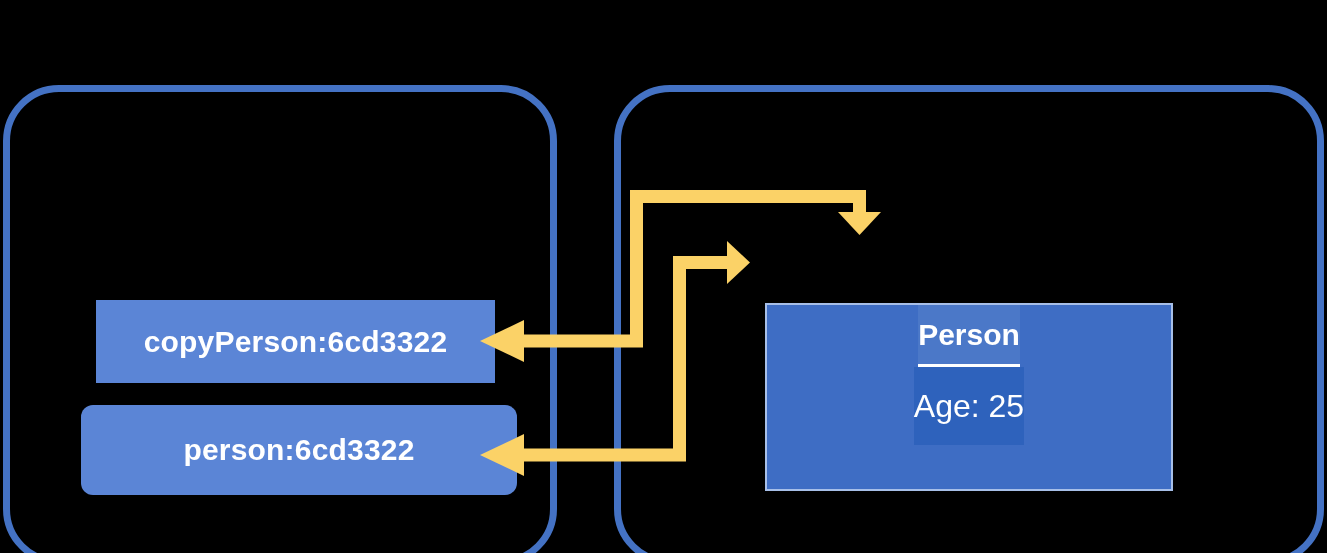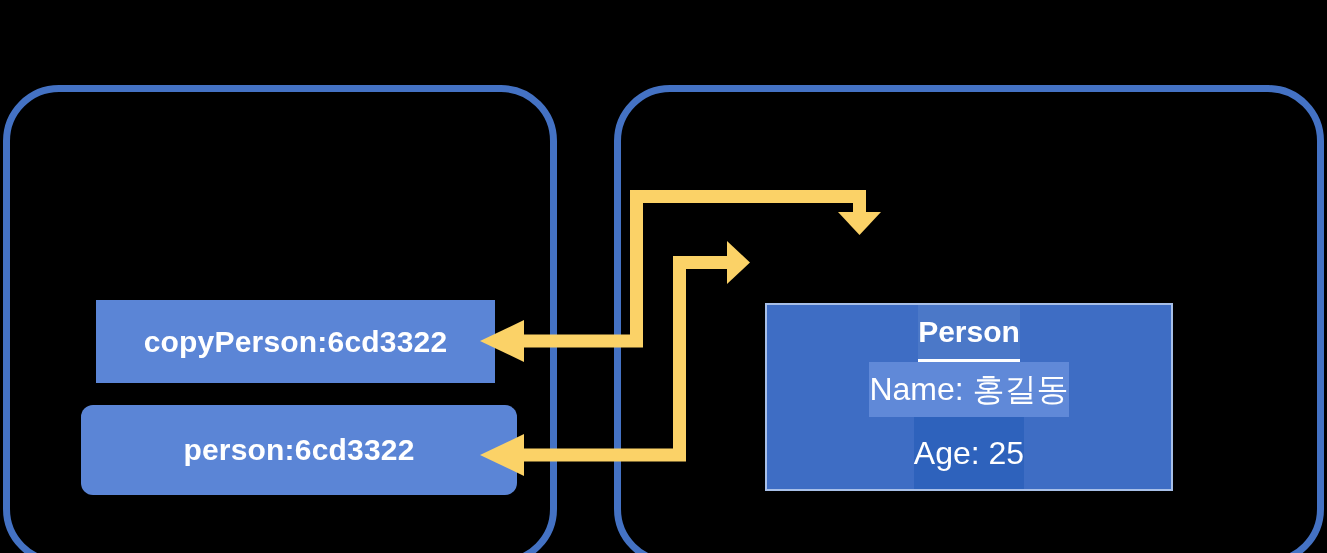--- a/index.html
+++ b/index.html
@@ -127,23 +127,20 @@
   </div>
 
   <div class="var-box" id="var-person">
     <span>person:6cd3322</span>
   </div>
 
   <div id="person-object">
     <div class="obj-row" id="obj-header">
       <span>Person</span>
     </div>
-    <div class="obj-row" id="obj-row-name">
-      <span>Name: 홍길동</span>
-    </div>
     <div class="obj-row" id="obj-row-age">
       <span>Age: 25</span>
     </div>
   </div>
 
   <svg id="arrows" viewBox="0 0 1327 553">
       object (top route, ends with down-arrow into heap) --&gt;
     <g>
 
       <polygon points="480,341 524,320 524,362" fill="#FBD267"></polygon>

